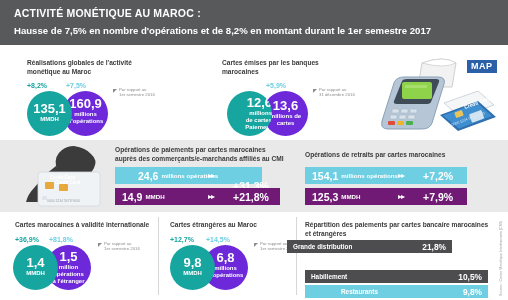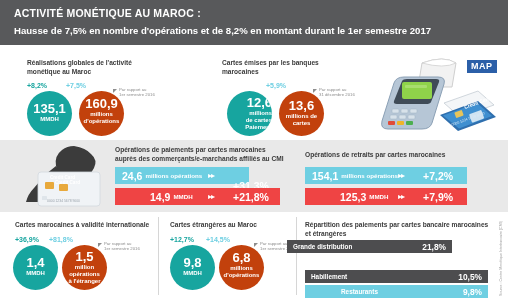--- a/index.html
+++ b/index.html
@@ -66,21 +66,21 @@
     font-size: 13px; font-weight: bold;
     line-height: 14px;
     display: block;
   }
   .circ .sub {
     font-size: 6px; font-weight: bold;
     line-height: 7.2px;
     display: block;
   }
   .circ-dark { background: #17a59f; }
-  .circ-light { background: #c2410c; margin-left: 16px; }
+  .circ-light { background: #6d28d9; }
 
   .pct {
     position: absolute;
     font-size: 7px; font-weight: bold;
     white-space: nowrap;
   }
   .pct-dark { color: #17a59f; }
   .pct-light { color: #6ecfe2; }
 
   .note {
@@ -118,21 +118,21 @@
     background: #e9e9e9;
   }
 
   .barrow {
     position: absolute;
     height: 17px;
     display: flex; align-items: center;
     color: #ffffff;
   }
   .barrow.cyan { background: #6ecfe2; }
-  .barrow.dark { background: #ef4444; padding-left: 28px; }
+  .barrow.dark { background: #701a75; }
   .barrow .val {
     font-size: 10.5px; font-weight: bold;
     padding-left: 7px;
   }
   .barrow .unit {
     font-size: 6.2px; font-weight: bold;
     padding-left: 3px;
   }
   .barrow .chev {
     position: absolute;
@@ -284,21 +284,21 @@
         <text x="38" y="35" font-family="Liberation Sans, sans-serif" font-size="4.6" font-weight="bold" fill="#ffffff">Credit Card</text>
         <text x="43" y="40" font-family="Liberation Sans, sans-serif" font-size="4.6" font-weight="bold" fill="#ffffff">Credit Card</text>
         <text x="35" y="58" font-family="Liberation Sans, sans-serif" font-size="3.4" fill="#9aa3ab">0000 1234 5678 9000</text>
         <rect x="30" y="52" width="5" height="4" rx="0.6" fill="#dfe5ea"></rect>
       </g>
     </svg>
 
     <div class="panel-title" style="position:absolute;left:115px;top:5px;width:180px;white-space:pre-line;">Opérations de paiements par cartes marocaines
 auprès des commerçants/e-marchands affiliés au CMI</div>
 
-    <div class="barrow cyan" style="left:115px;top:27px;width:134px;">
+    <div class="barrow cyan" style="left:115px;top:27px;width:147px;padding-left:16px;">
       <span class="val">24,6</span>
       <span class="unit">millions opérations</span>
       <span class="chev" style="left:93px;">▸▸</span>
       <span class="pctv" style="left:118px;margin-top:20px;">+31,3%</span>
     </div>
 
     <div class="barrow dark" style="left:115px;top:48px;width:165px;">
       <span class="val">14,9</span>
       <span class="unit">MMDH</span>
       <span class="chev" style="left:93px;">▸▸</span>

